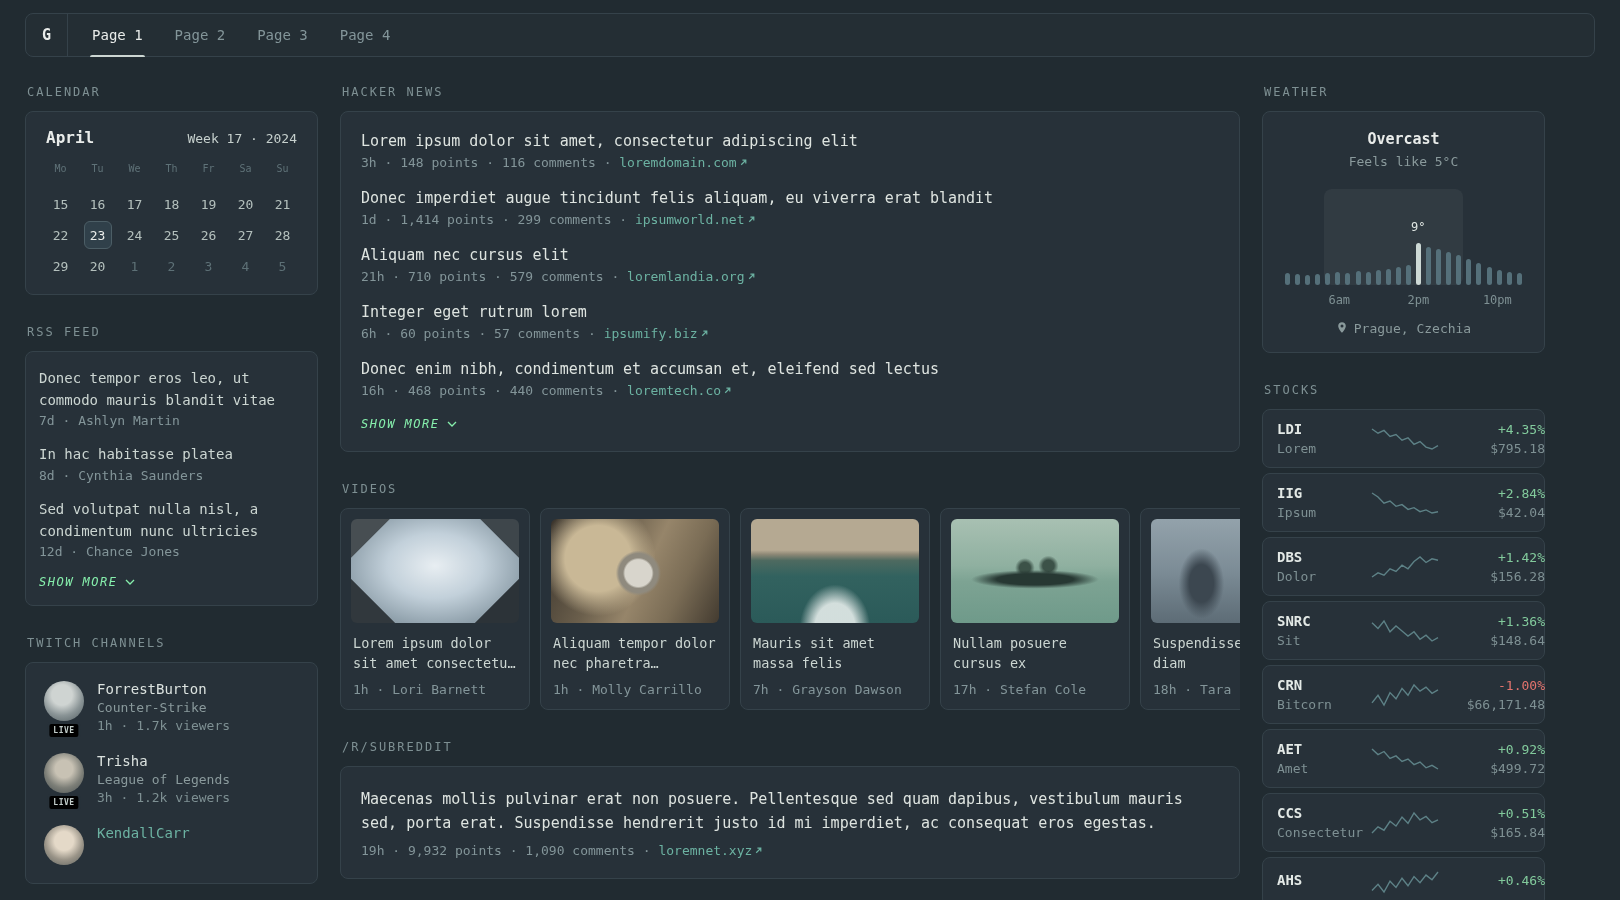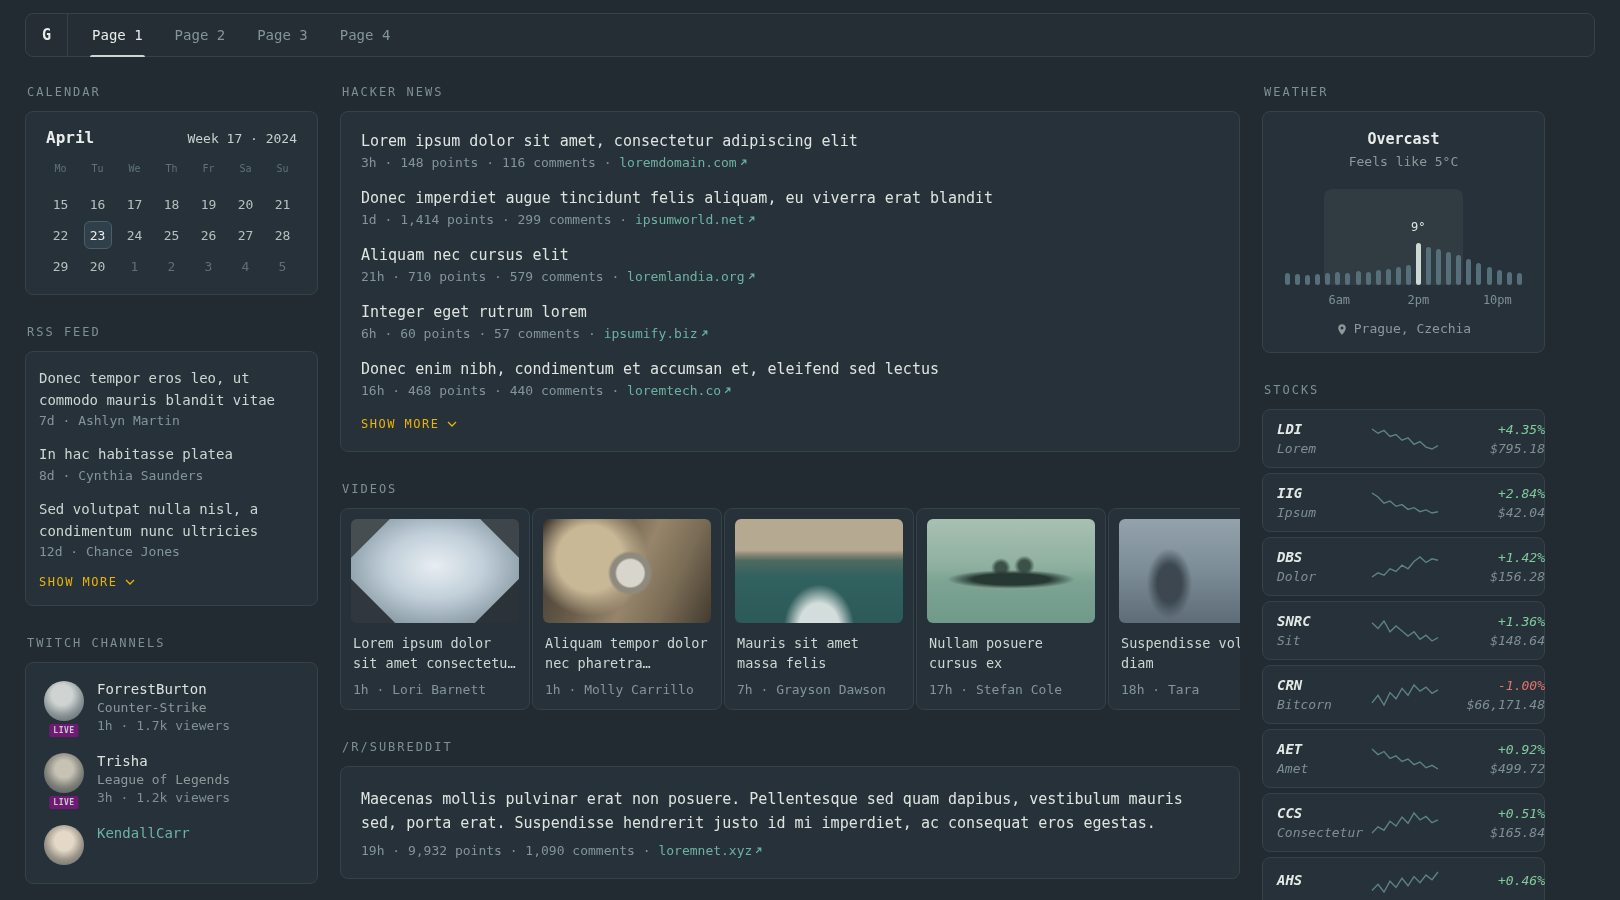--- a/index.html
+++ b/index.html
@@ -78,50 +78,50 @@
   }
   .day.muted{color:#5d7076;}
   .day.selected{background:#30404a;border-color:#4c5e66;color:var(--bright);}
   
   .rss-card{padding:16px 13px;}
   .rss-item{margin-bottom:16px;}
   .rss-item .item-title{font-size:14px;line-height:1.55;color:#ccd6d2;cursor:pointer;display:block;}
   .rss-item .meta{margin-top:2px;}
   .show-more{
     display:flex;align-items:center;gap:7px;
-    font-size:12px;letter-spacing:1.5px;color:#eab308;
-    background:none;border:none;font-family:inherit;cursor:pointer;margin-top:4px;
+    font-size:12px;letter-spacing:1.5px;color:#86efac;
+    background:none;border:none;font-family:inherit;cursor:pointer;margin-top:4px;font-style:italic;
   }
   .show-more svg{stroke:#95a7a6;}
   
   .twitch-card{padding:18px;}
   .tw-row{display:flex;gap:13px;margin-bottom:20px;cursor:pointer;}
   .tw-row:last-child{margin-bottom:0;}
   .av-wrap{position:relative;width:40px;flex:none;}
   .avatar{width:40px;height:40px;border-radius:50%;}
   .av-0{background:radial-gradient(circle at 45% 35%,#cfd4d2 0 30%,#8a9496 60%,#4e5a5e 100%);}
   .av-1{background:radial-gradient(circle at 50% 40%,#c8c2b4 0 28%,#7d7f78 60%,#474f50 100%);}
   .av-2{background:radial-gradient(circle at 50% 40%,#e4d9c8 0 30%,#9a9488 60%,#5a5f5c 100%);}
   .live-badge{
     position:absolute;left:50%;transform:translateX(-50%);bottom:-6px;
-    background:#701a75;color:#c3cecb;font-size:8px;font-weight:bold;letter-spacing:.5px;
+    background:#000000;color:#c3cecb;font-size:8px;font-weight:bold;letter-spacing:.5px;
     padding:2px 4px;border-radius:4px;border:2px solid var(--card);
   }
   .ch-name{font-size:14px;color:#dbe2df;}
   .ch-name.accent{color:var(--accent);}
   .ch-game{font-size:13px;color:#8a9a9c;margin-top:3px;}
   .ch-meta{font-size:13px;color:#7e9093;margin-top:3px;}
   
   .hn-card{padding:20px;}
   .hn-item{margin-bottom:19px;}
   .hn-title{display:block;font-size:15px;color:#dee4e0;margin-bottom:5px;cursor:pointer;}
   .domain{color:var(--accent);cursor:pointer;display:inline-flex;align-items:center;gap:1px;text-decoration:none;}
   .domain svg{stroke:var(--accent);}
   
-  .video-strip{display:flex;gap:2px;overflow:hidden;}
+  .video-strip{display:flex;gap:10px;overflow:hidden;}
   .video-card{width:190px;flex:none;padding:10px;cursor:pointer;}
   .thumb{height:104px;border-radius:6px;background:#39444b;}
   .thumb-sky-cross{background:
     linear-gradient(135deg,#474e52 0 14%,transparent 14.5%),
     linear-gradient(225deg,#3e464b 0 14%,transparent 14.5%),
     linear-gradient(45deg,#31383d 0 16%,transparent 16.5%),
     linear-gradient(-45deg,#2c3338 0 16%,transparent 16.5%),
     radial-gradient(ellipse at 50% 45%,#e8eef2 0%,#c2d0da 40%,#8fa0ab 75%,#6b7a84 100%);}
   .thumb-camera-hands{background:
     radial-gradient(circle at 52% 52%,#d8d5cc 0 13%,#8f8a7e 15% 19%,transparent 22%),
@@ -149,26 +149,26 @@
   .w-cond{font-size:15px;font-weight:600;color:var(--bright);}
   .w-feels{font-size:13px;color:#8a9a9c;margin-top:6px;}
   .w-chart{position:relative;height:96px;margin:20px 6px 0;}
   .daytime{position:absolute;top:0;bottom:0;background:rgba(214,221,217,0.06);border-radius:8px;}
   .bars{position:absolute;left:0;right:0;top:0;bottom:0;display:flex;align-items:flex-end;justify-content:space-between;}
   .wbar{width:5px;border-radius:2.5px;background:#55707a;}
   .wbar.current{background:#cdd9d5;}
   .temp-label{position:absolute;transform:translateX(-50%);font-size:12px;color:#e0e7e3;}
   .w-hours{position:relative;height:16px;margin:8px 6px 0;}
   .hour{position:absolute;top:0;transform:translateX(-50%);font-size:12px;color:#7e9093;}
-  .w-loc{display:flex;align-items:flex-end;justify-content:center;gap:6px;margin-top:12px;font-size:13px;color:#8a9a9c;}
+  .w-loc{display:flex;align-items:flex-start;justify-content:center;gap:6px;margin-top:12px;font-size:13px;color:#8a9a9c;}
   .w-loc svg{stroke:#8a9a9c;}
   
   .stock-row{
     display:grid;grid-template-columns:88px 1fr 100px;align-items:center;gap:6px;
-    padding:11px 14px;margin-bottom:5px;cursor:pointer;font-style:italic;
+    padding:11px 14px;margin-bottom:5px;cursor:pointer;
   }
   .s-symbol{font-size:14px;font-weight:600;color:#e3e9e6;}
   .s-name{font-size:13px;color:#7e9093;margin-top:4px;}
   .spark{display:block;margin:0 auto;}
   .spark path{fill:none;stroke:#5d8186;stroke-width:1.4;}
   .s-right{text-align:right;}
   .s-change{font-size:13px;}
   .s-change.up{color:var(--positive);}
   .s-change.down{color:var(--negative);}
   .s-price{font-size:13px;color:#7e9093;margin-top:4px;}

